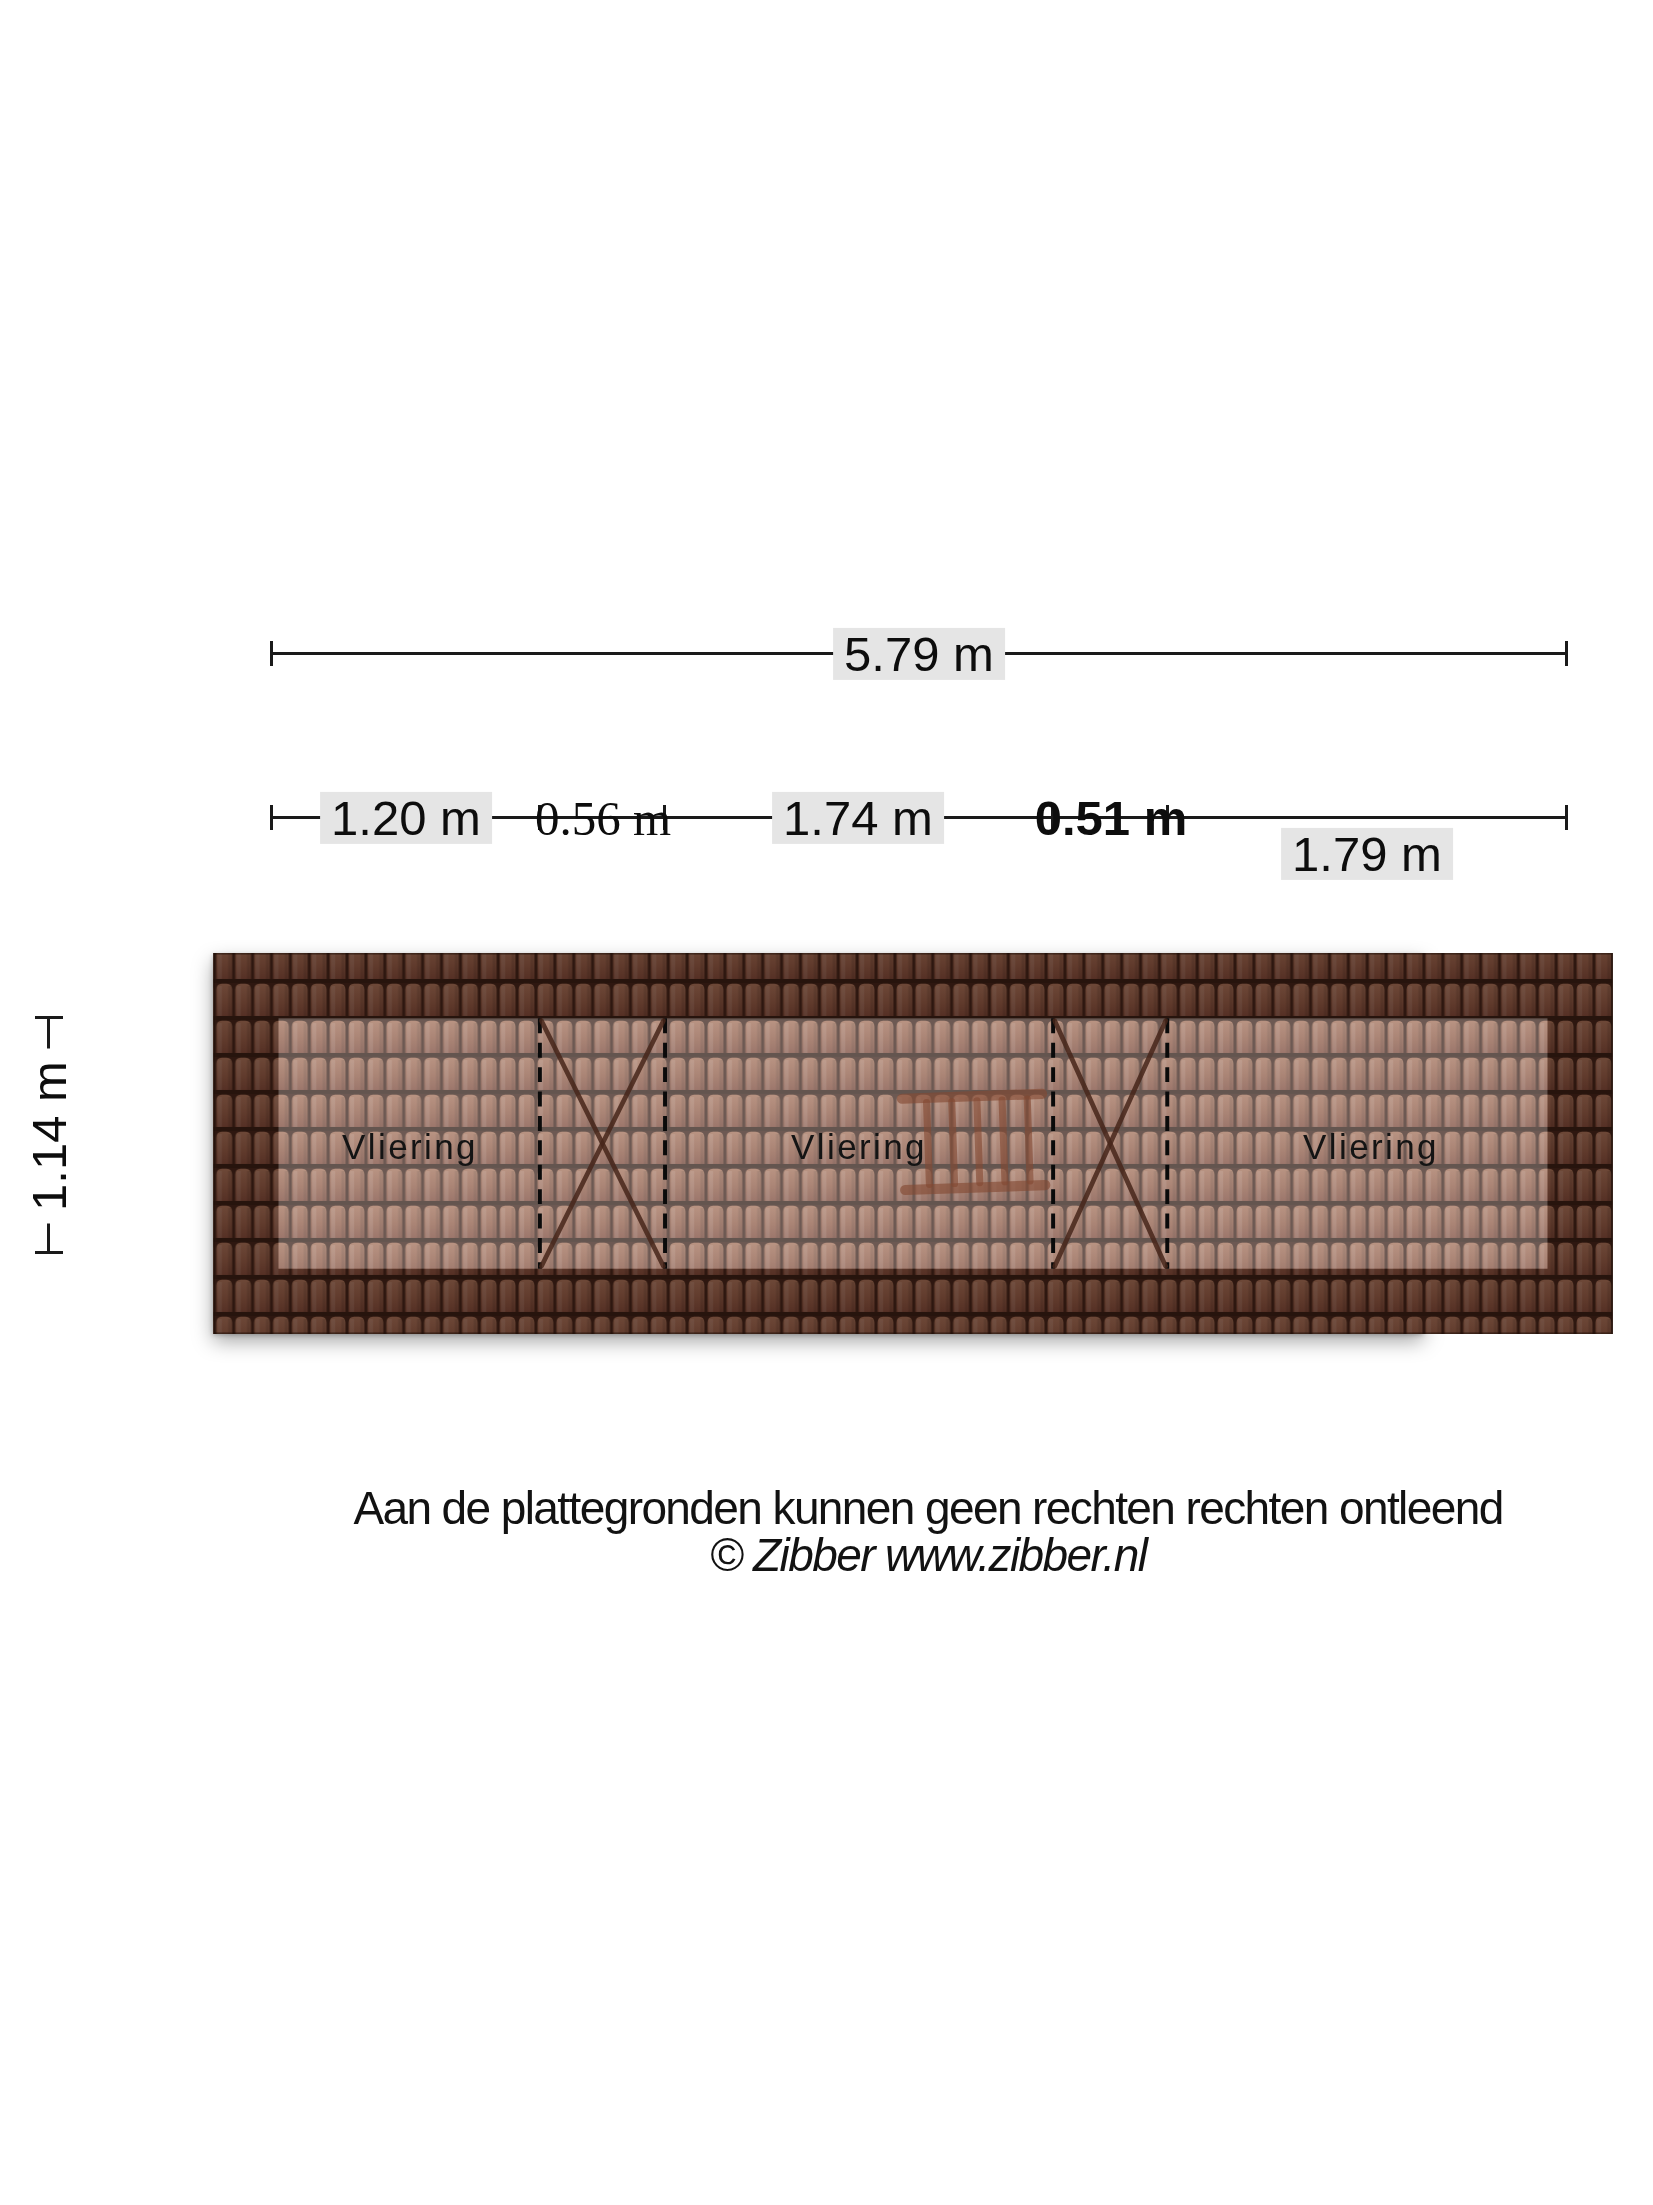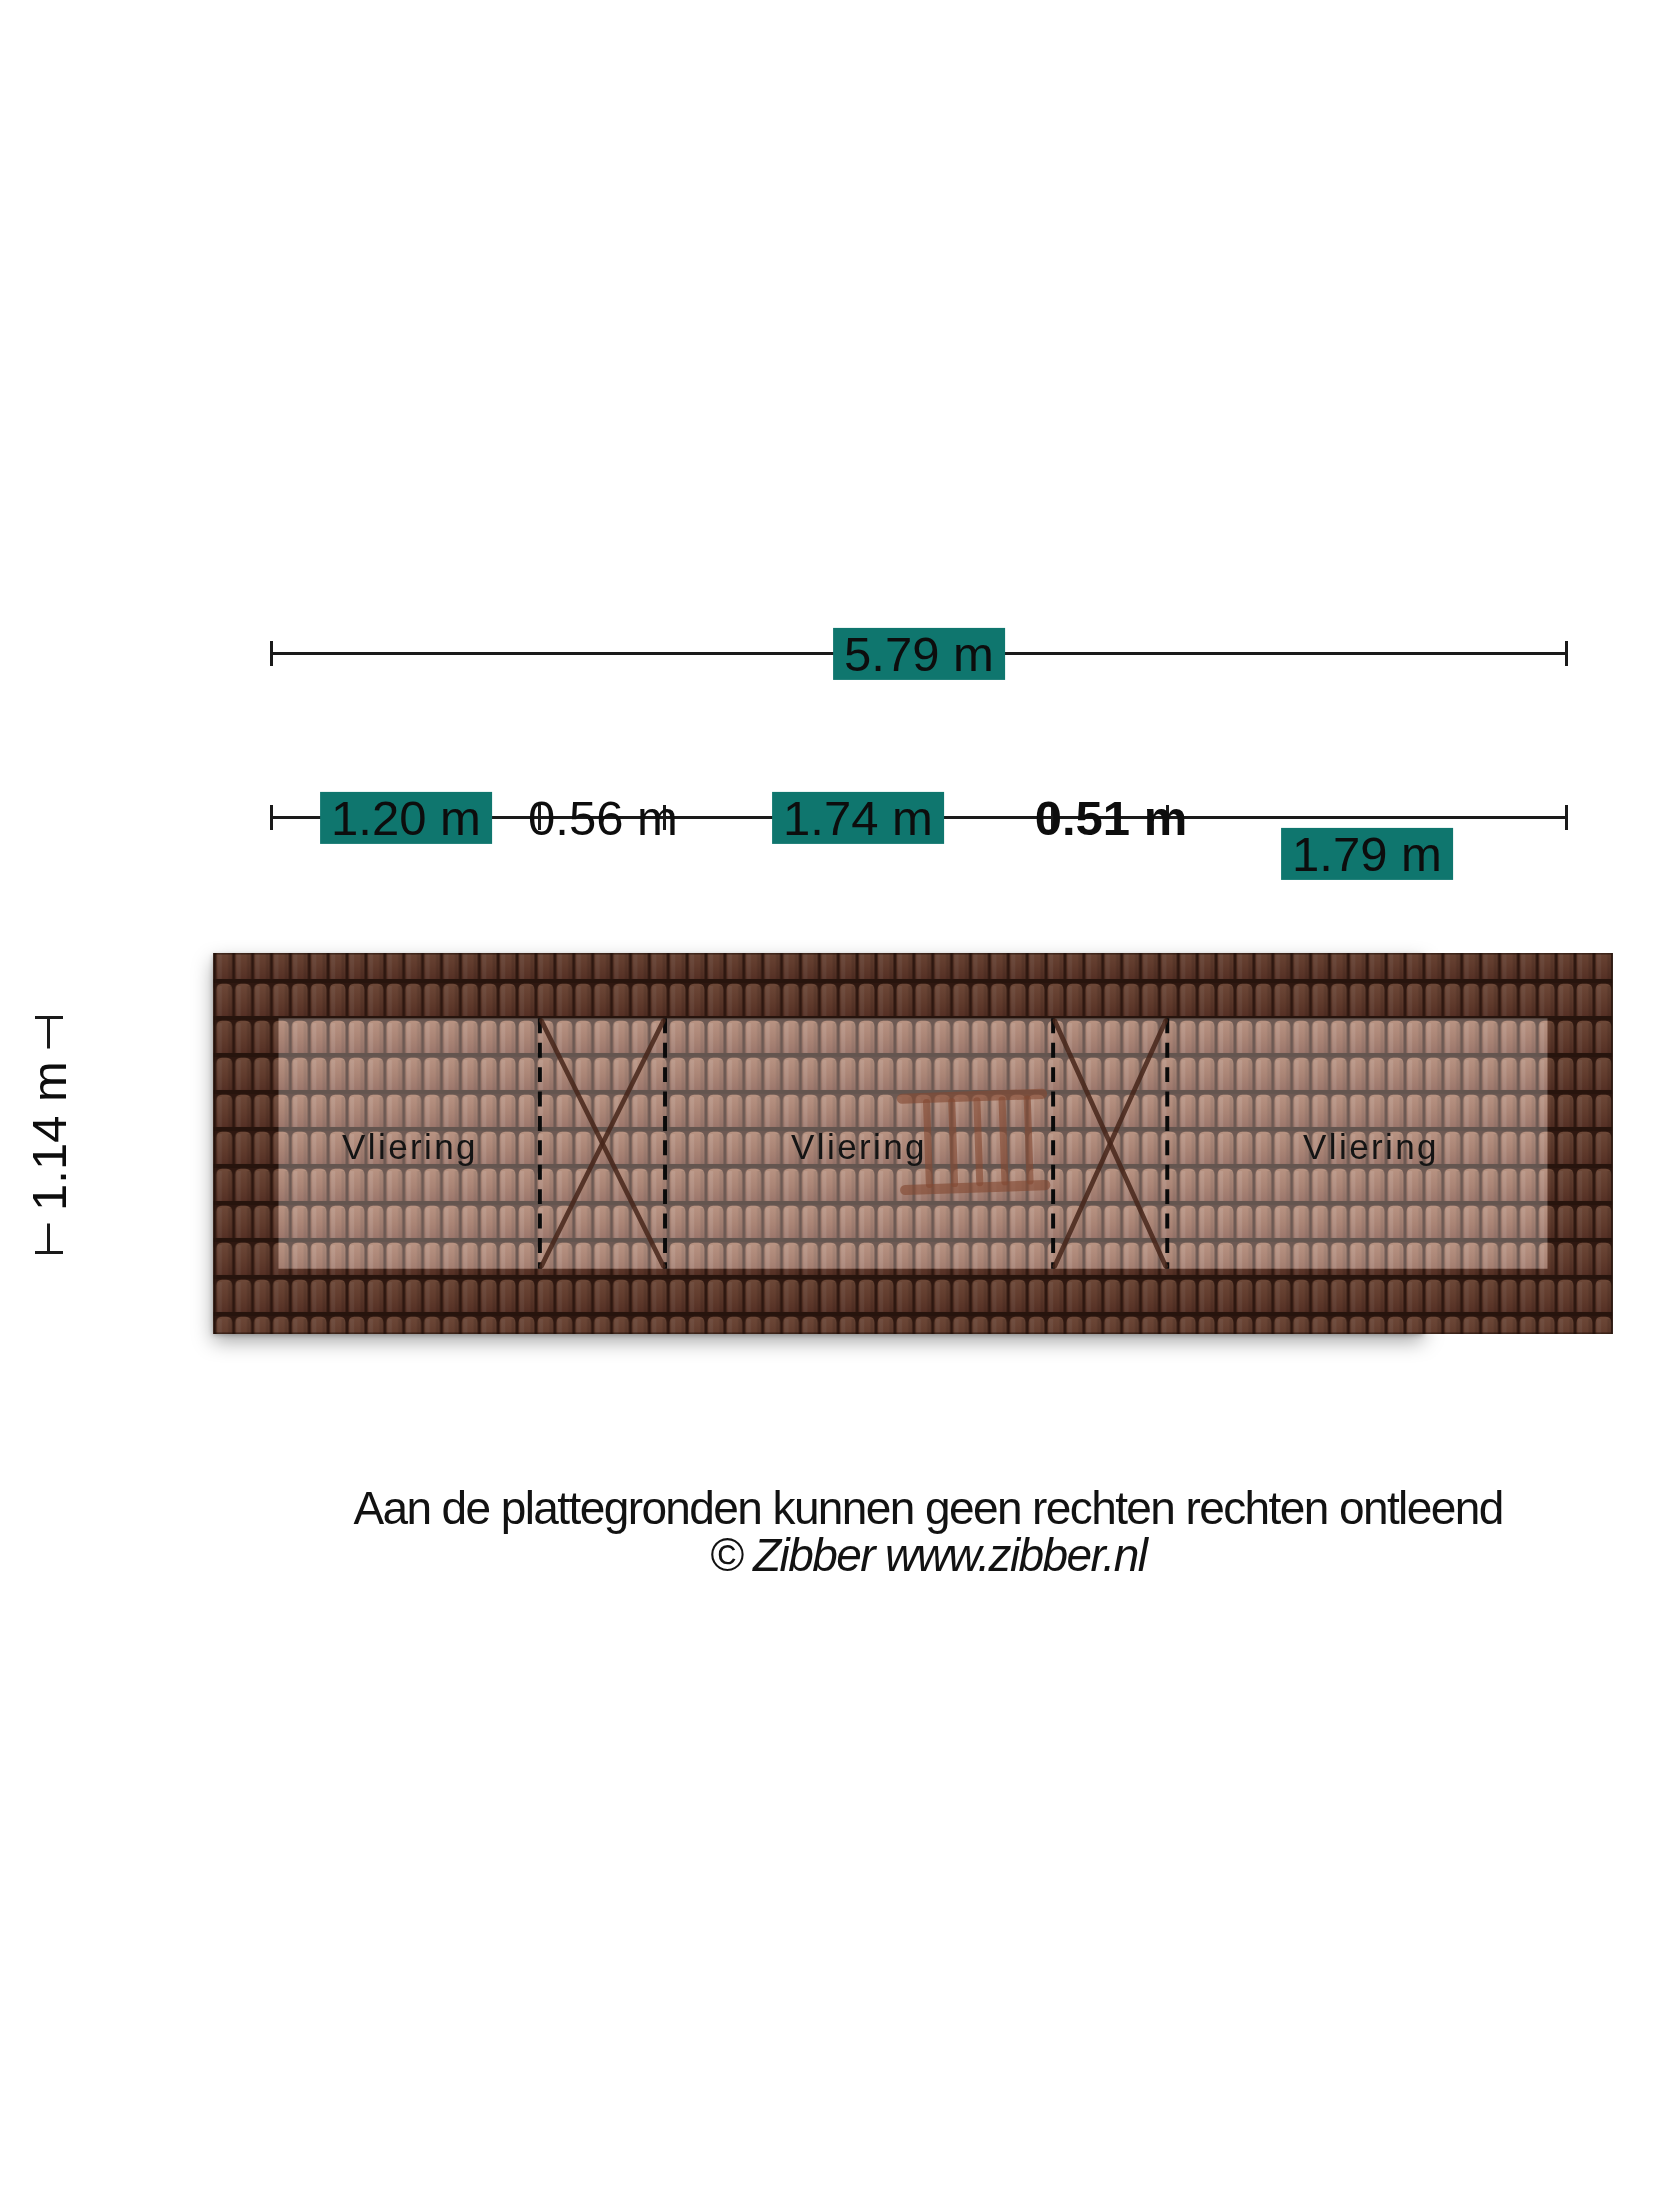--- a/index.html
+++ b/index.html
@@ -14,21 +14,21 @@
 
   
   .dim-line{background:#1a1a1a;}
   .dim-tick-v{width:3.2px;height:25px;background:#1a1a1a;}
   .dim-tick-h{width:27.6px;height:3.2px;background:#1a1a1a;}
   .dim-label{
     font-size:49px;line-height:1;color:#0d0d0d;
     white-space:nowrap;
     transform:translate(-50%,-50%);
   }
-  .dim-label.gap{background:#0f766e;padding:1.6px 11px;}
+  .dim-label.gap{background:#e5e5e5;padding:1.6px 11px;}
   .dim-label.rot{transform:translate(-50%,-50%) rotate(-90deg);background:#ffffff;padding:1.6px 12.6px;}
 
   
   .roof{
     left:213px;top:953px;width:1210px;height:381px;
     box-shadow:0 7.9px 19px rgba(0,0,0,0.35), 0 1.6px 4.7px rgba(0,0,0,0.25);
   }
   .room-label{
     font-size:35px;letter-spacing:2.4px;line-height:1;color:#141414;
     white-space:nowrap;transform:translate(-50%,-50%);z-index:3;
@@ -53,21 +53,21 @@
 <div class="abs" style="left:0;top:0;">
   <div class="abs dim-line" style="left:272px;top:816px;width:1296px;height:3.2px;"></div>
   <div class="abs dim-tick-v" style="left:270px;top:805px;"></div>
   <div class="abs dim-tick-v" style="left:538px;top:805px;"></div>
   <div class="abs dim-tick-v" style="left:663px;top:805px;"></div>
   <div class="abs dim-tick-v" style="left:1051px;top:805px;"></div>
   <div class="abs dim-tick-v" style="left:1166px;top:805px;"></div>
   <div class="abs dim-tick-v" style="left:1565px;top:805px;"></div>
 
   <div class="abs dim-label gap" style="left:406px;top:818px;text-align:center;">1.20 m</div>
-  <div class="abs dim-label" style="left:603px;top:818px;">0.56 m</div>
+  <div class="abs dim-label" style="left:603px;top:818px;font-family:Liberation Serif, serif;">0.56 m</div>
   <div class="abs dim-label gap" style="left:858px;top:818px;">1.74 m</div>
   <div class="abs dim-label" style="left:1111px;top:818px;font-weight:bold;">0.51 m</div>
   <div class="abs dim-label gap" style="left:1367px;top:818px;margin-top:36px;">1.79 m</div>
 </div>
 
 <div class="abs" style="left:0;top:0;">
   <div class="abs dim-line" style="left:47px;top:1018px;width:3.2px;height:236px;"></div>
   <div class="abs dim-tick-h" style="left:35px;top:1016px;"></div>
   <div class="abs dim-tick-h" style="left:35px;top:1251px;"></div>
   <div class="abs dim-label rot" style="left:49px;top:1136px;">1.14 m</div>

